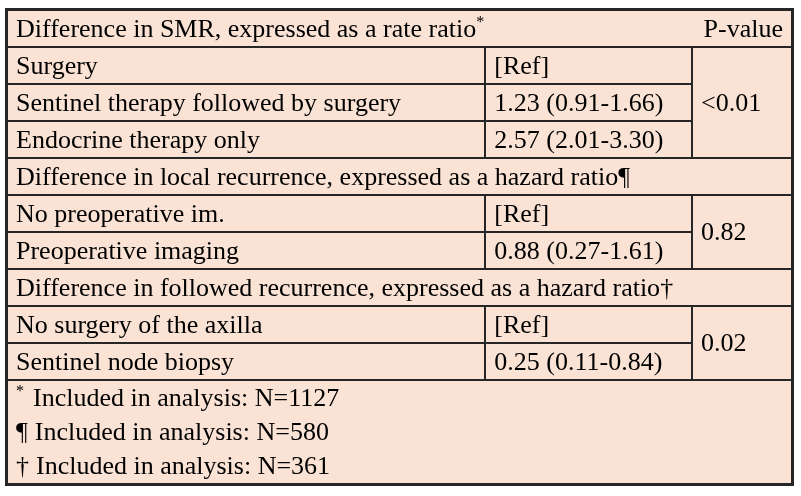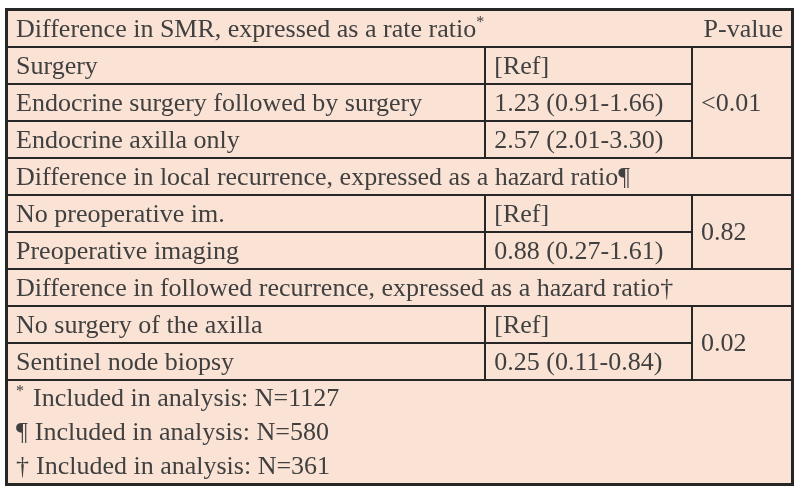--- a/index.html
+++ b/index.html
@@ -14,21 +14,21 @@
     position: absolute;
     left: 5px;
     top: 8px;
   }
   table.results {
     border-collapse: collapse;
     table-layout: fixed;
     width: 789px;
     background: #fae3d5;
     border: 3px solid #262626;
-    color: #404040;
+    color: #000000;
     font-size: 26px;
   }
   table.results td {
     border: 2px solid #262626;
     padding: 0 8px;
     height: 35px;
     vertical-align: middle;
     white-space: nowrap;
     overflow: hidden;
   }
@@ -82,25 +82,25 @@
         </div>
       </td>
     </tr>
 
     <tr>
       <td>Surgery</td>
       <td>[Ref]</td>
       <td rowspan="3">&lt;0.01</td>
     </tr>
     <tr>
-      <td>Endocrine surgery followed by surgery</td>
+      <td>Sentinel therapy followed by surgery</td>
       <td>1.23 (0.91-1.66)</td>
     </tr>
     <tr>
-      <td>Endocrine axilla only</td>
+      <td>Endocrine therapy only</td>
       <td>2.57 (2.01-3.30)</td>
     </tr>
 
     <tr>
       <td colspan="3">
         <span>Difference in local recurrence, expressed as a hazard ratio</span><span>¶</span>
       </td>
     </tr>
 
     <tr>

